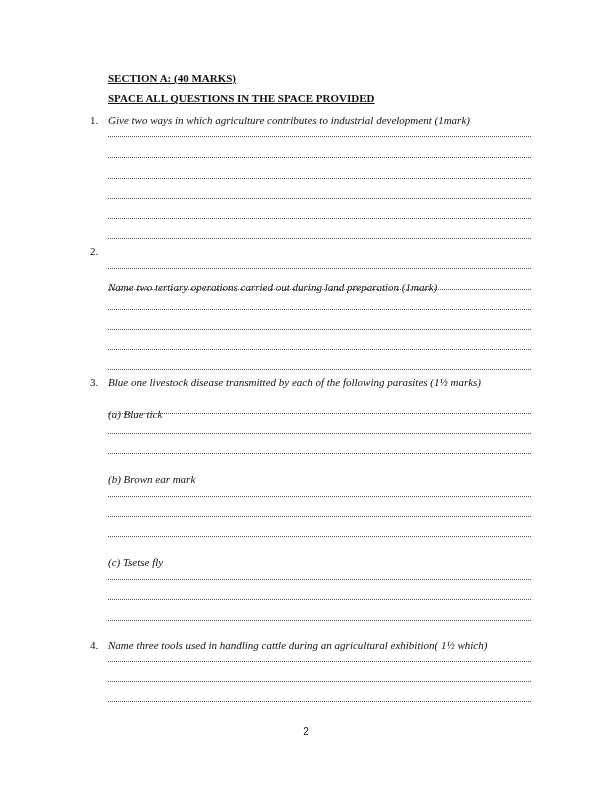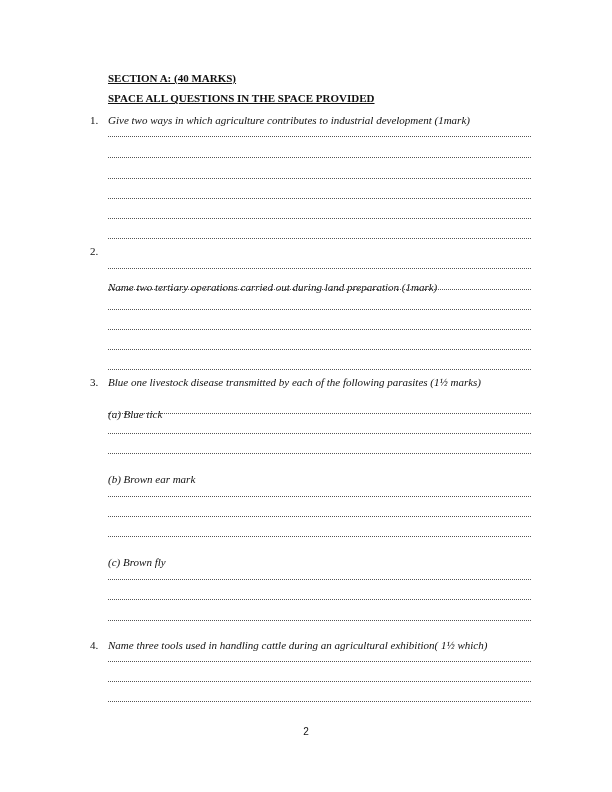--- a/index.html
+++ b/index.html
@@ -52,21 +52,21 @@
     <div class="abs qtext" style="top:390px;margin-top:18px;">(a)  Blue tick</div>
     <div class="dots" style="top:413px;"></div>
     <div class="dots" style="top:433px;"></div>
     <div class="dots" style="top:453px;"></div>
 
     <div class="abs qtext" style="top:473px;">(b)  Brown ear mark</div>
     <div class="dots" style="top:496px;"></div>
     <div class="dots" style="top:516px;"></div>
     <div class="dots" style="top:536px;"></div>
 
-    <div class="abs qtext" style="top:556px;">(c)  Brown fly</div>
+    <div class="abs qtext" style="top:556px;">(c)  Tsetse fly</div>
     <div class="dots" style="top:579px;"></div>
     <div class="dots" style="top:599px;"></div>
     <div class="dots" style="top:620px;"></div>
   </div>
 
   <div>
     <div class="abs qnum" style="top:639px;">4.</div>
     <div class="abs qtext" style="top:639px;">Name three tools used in handling cattle during an agricultural exhibition( 1½ which)</div>
     <div class="dots" style="top:661px;"></div>
     <div class="dots" style="top:681px;"></div>

